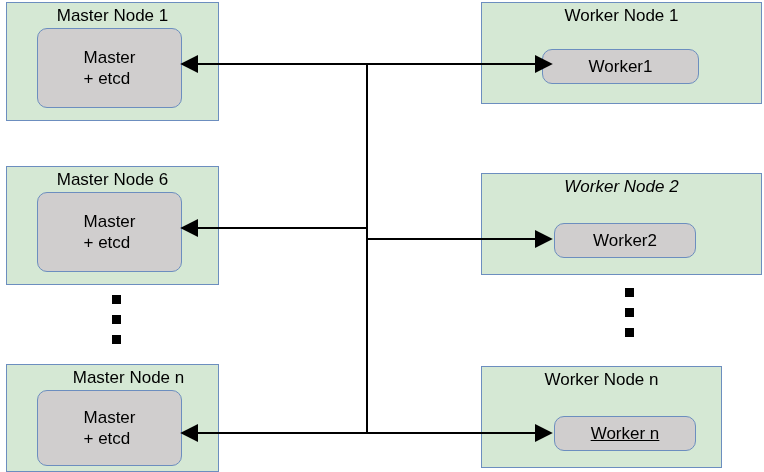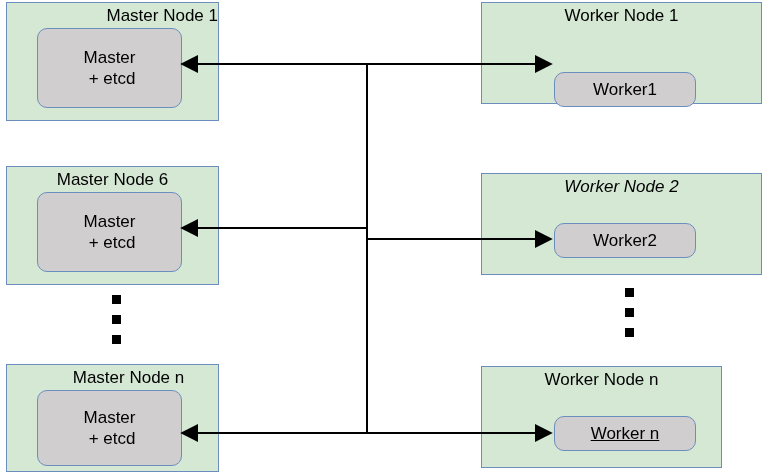--- a/index.html
+++ b/index.html
@@ -45,21 +45,21 @@
   
   .comp-box {
     position: absolute;
     background: #d0cece;
     border: 1px solid #6c8ebf;
     border-radius: 10px;
     box-sizing: border-box;
     display: flex;
     align-items: center;
     justify-content: center;
-    text-align: right;
+    text-align: left;
   }
   .comp-label {
     font-size: 17px;
     line-height: 21px;
     color: #000;
     white-space: pre-line;
   }
 
   
   .ellipsis {
@@ -83,21 +83,21 @@
     height: 472px;
     pointer-events: none;
   }
 </style>
 </head>
 <body>
 
 <div id="diagram">
 
   <div class="node-box" id="master-box-0" style="left: 6px; top: 2px; width: 213px; height: 119px;">
-    <div class="node-title" id="master-title-0" style="top: 3px; text-align: right;">Master Node 1</div>
+    <div class="node-title" id="master-title-0" style="top: 3px;">Master Node 1</div>
     <div class="comp-box" id="master-comp-0" style="left: 30px; top: 25px; width: 145px; height: 80px;">
       <span class="comp-label">Master
 + etcd</span>
     </div>
   </div>
 
   <div class="node-box" id="master-box-1" style="left: 6px; top: 166px; width: 213px; height: 119px;">
     <div class="node-title" id="master-title-1" style="top: 3px;">Master Node 6</div>
     <div class="comp-box" id="master-comp-1" style="left: 30px; top: 25px; width: 145px; height: 80px;">
       <span class="comp-label">Master
@@ -114,21 +114,21 @@
   </div>
 
   <div class="ellipsis" id="master-ellipsis" style="left: 112px; top: 295px;">
       <i></i>
       <i></i>
       <i></i>
     </div>
 
   <div class="node-box" id="worker-box-0" style="left: 481px; top: 2px; width: 281px; height: 102px;">
     <div class="node-title" id="worker-title-0" style="top: 3px;">Worker Node 1</div>
-    <div class="comp-box" id="worker-comp-0" style="left: 72px; top: 46px; width: 142px; height: 35px; margin-top: 23px;">
+    <div class="comp-box" id="worker-comp-0" style="left: 60px; top: 46px; width: 157px; height: 35px;">
       <span class="comp-label">Worker1</span>
     </div>
   </div>
 
   <div class="node-box" id="worker-box-1" style="left: 481px; top: 173px; width: 281px; height: 102px;">
     <div class="node-title" id="worker-title-1" style="top: 3px; font-style: italic;">Worker Node 2</div>
     <div class="comp-box" id="worker-comp-1" style="left: 72px; top: 49px; width: 142px; height: 35px;">
       <span class="comp-label">Worker2</span>
     </div>
   </div>

